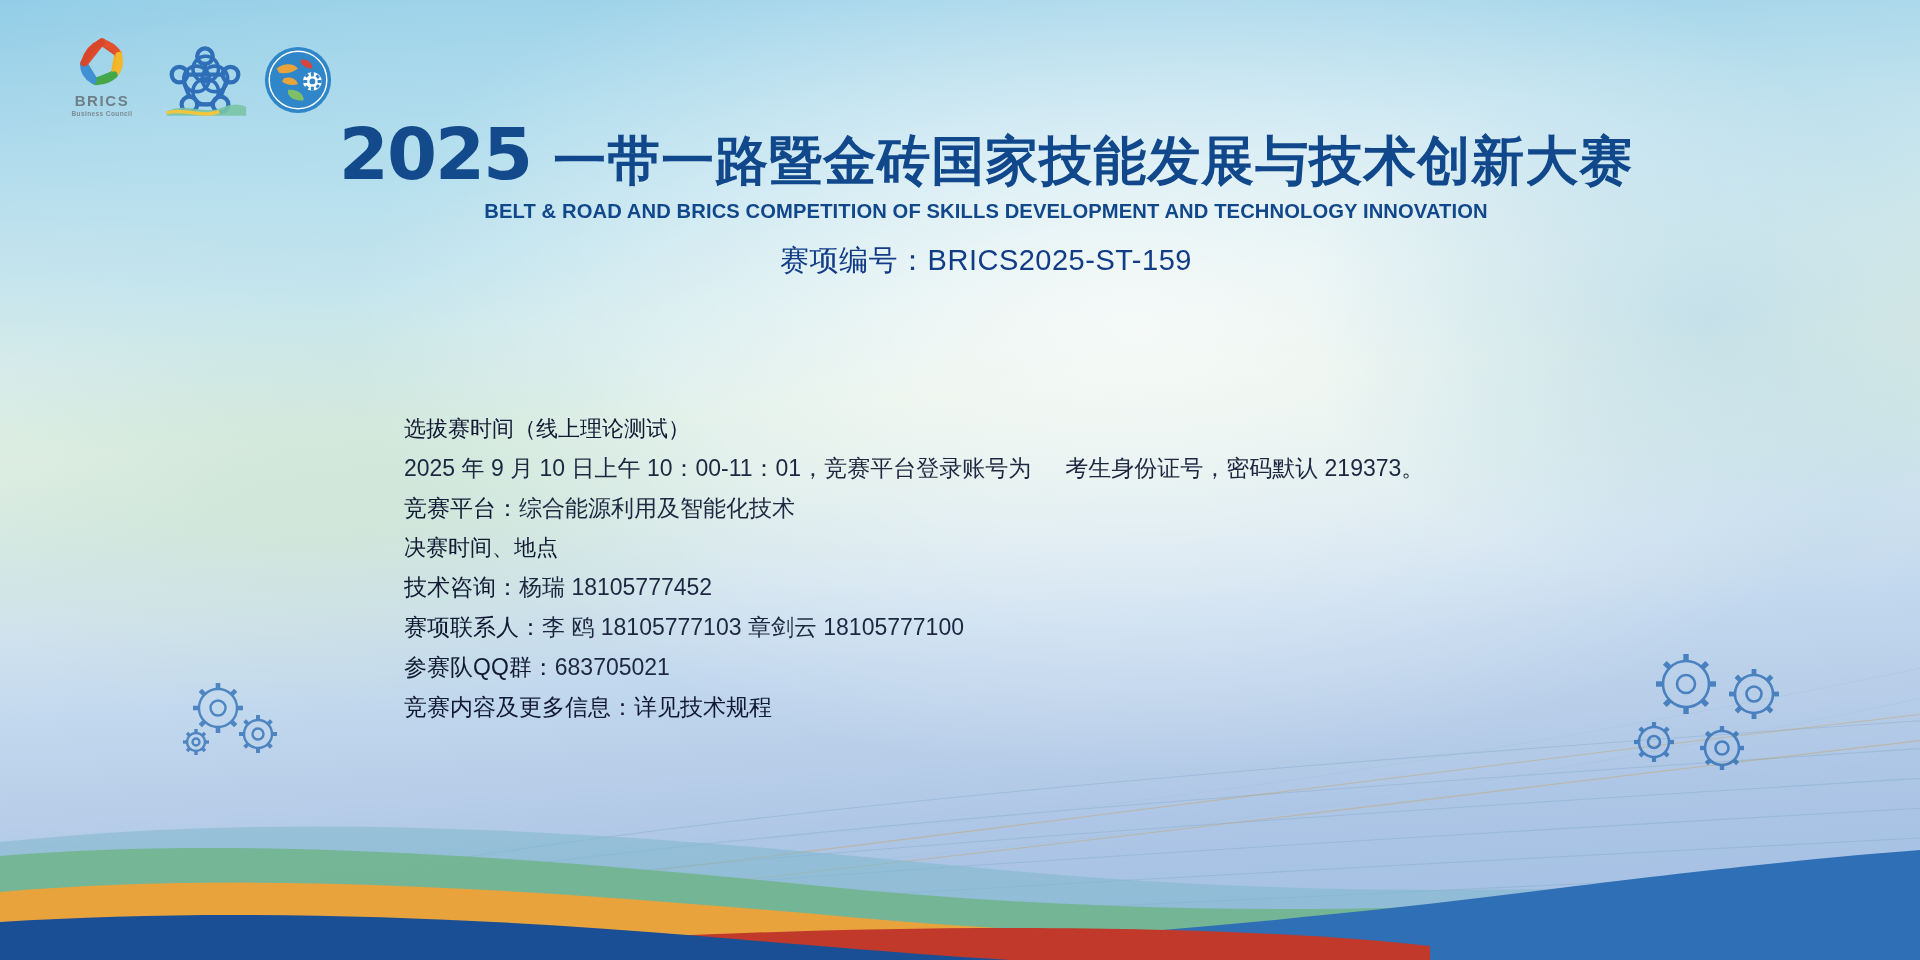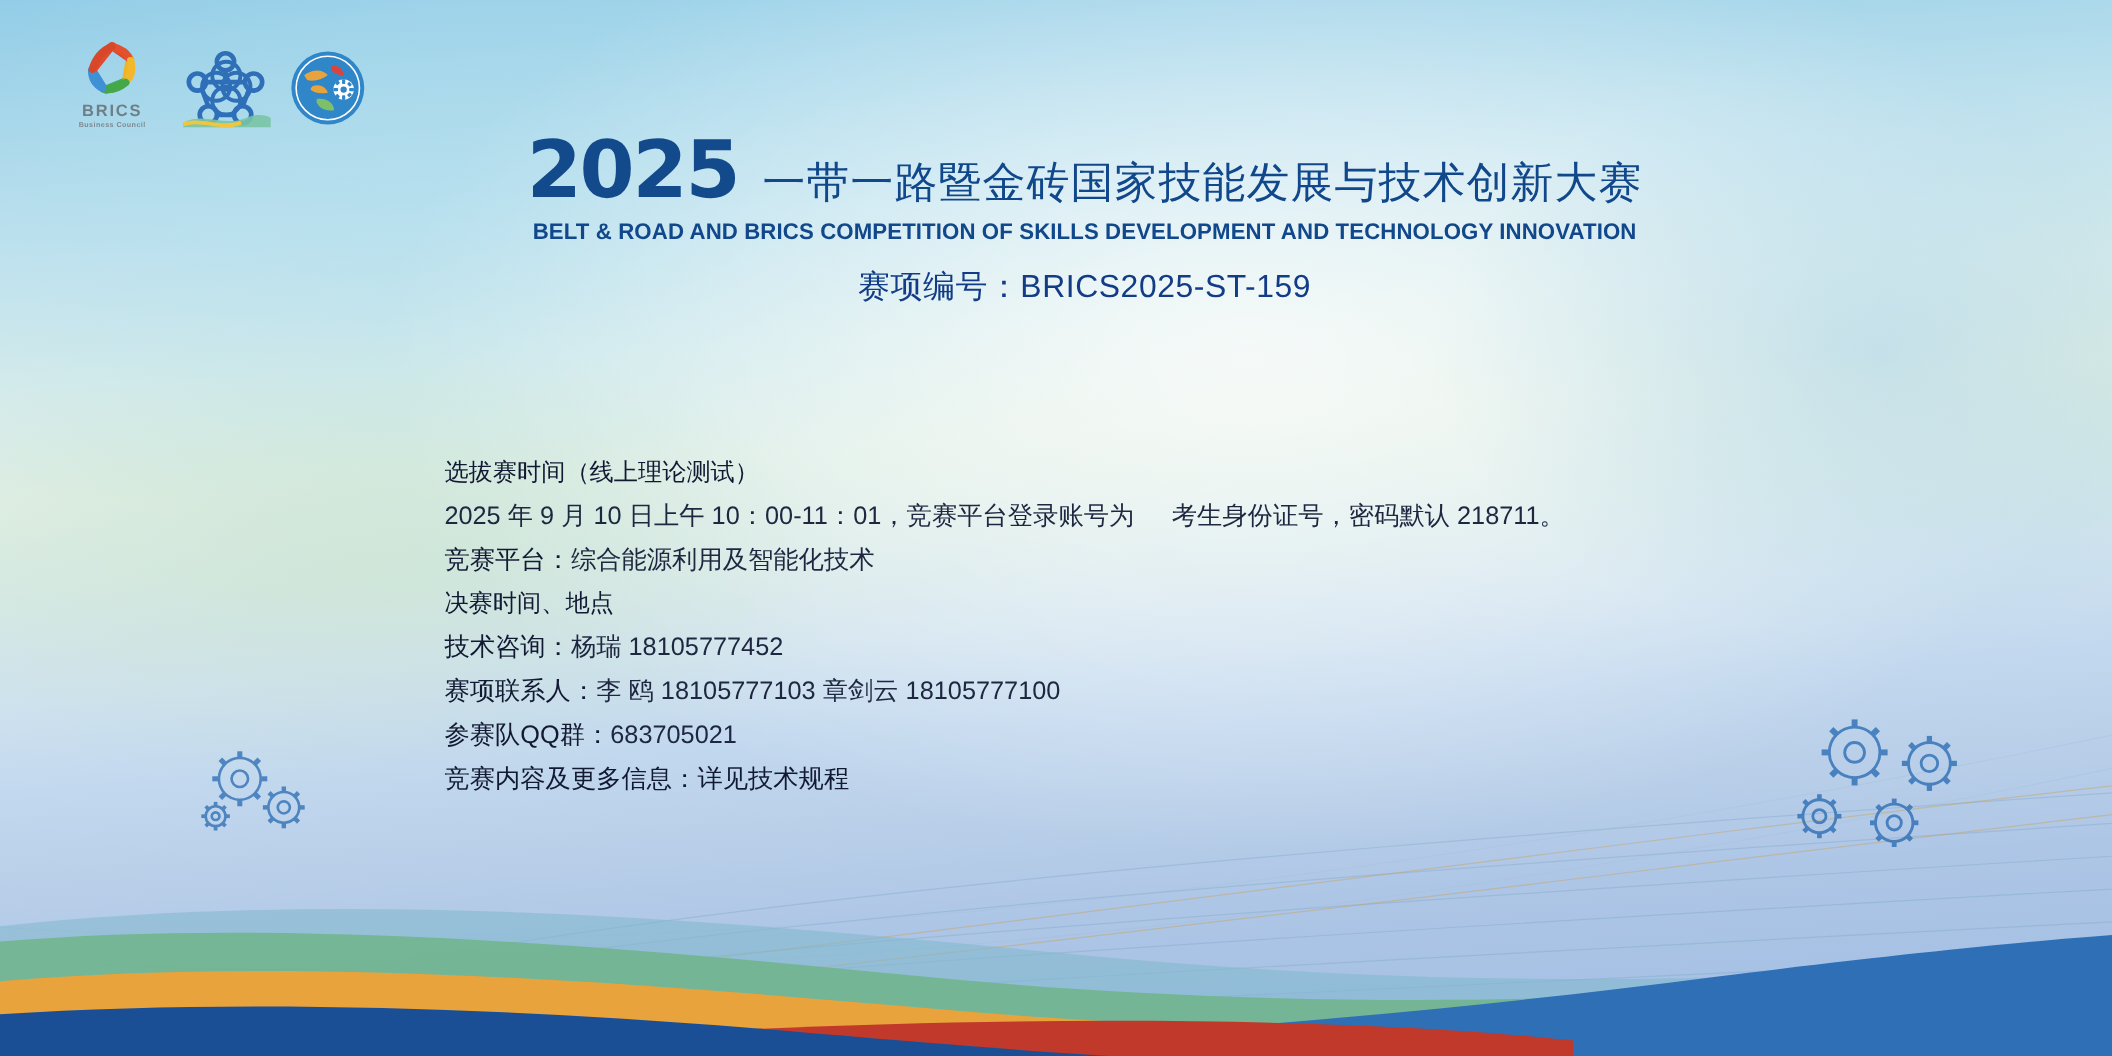--- a/index.html
+++ b/index.html
@@ -103,22 +103,22 @@
   }
   .year {
     font-family: "DejaVu Sans", sans-serif;
     font-size: 72px;
     font-weight: 700;
     color: #124a8c;
     letter-spacing: -2px;
     line-height: 1;
   }
   .cn-head {
-    font-size: 39px;
-    font-weight: 400;
+    font-size: 53px;
+    font-weight: 700;
     color: #11488b;
     letter-spacing: 1px;
     line-height: 1;
   }
   .en-head {
     margin-top: 9px;
     font-size: 20.5px;
     font-weight: 700;
     color: #11488b;
     letter-spacing: 0.1px;
@@ -317,21 +317,21 @@
     </div>
   </div>
 
   <div class="info-block">
 
     <div class="info-line sz-hdr">
       <span class="b">选拔赛时间（线上理论测试）</span>
     </div>
 
     <div class="info-line sz-body">
-      <span class="n">2025 年 9 月 10 日上午 10：00-11：01，竞赛平台登录账号为</span><span class="gap-md"></span><span class="n">考生身份证号，密码默认 218711。</span>
+      <span class="n">2025 年 9 月 10 日上午 10：00-11：01，竞赛平台登录账号为</span><span class="gap-md"></span><span class="n">考生身份证号，密码默认 219373。</span>
     </div>
 
     <div class="info-line sz-body">
       <span class="b">竞赛平台：</span><span class="n">综合能源利用及智能化技术</span>
     </div>
 
 
     <div class="info-line sz-hdr">
       <span class="b">决赛时间、地点</span>
     </div>

